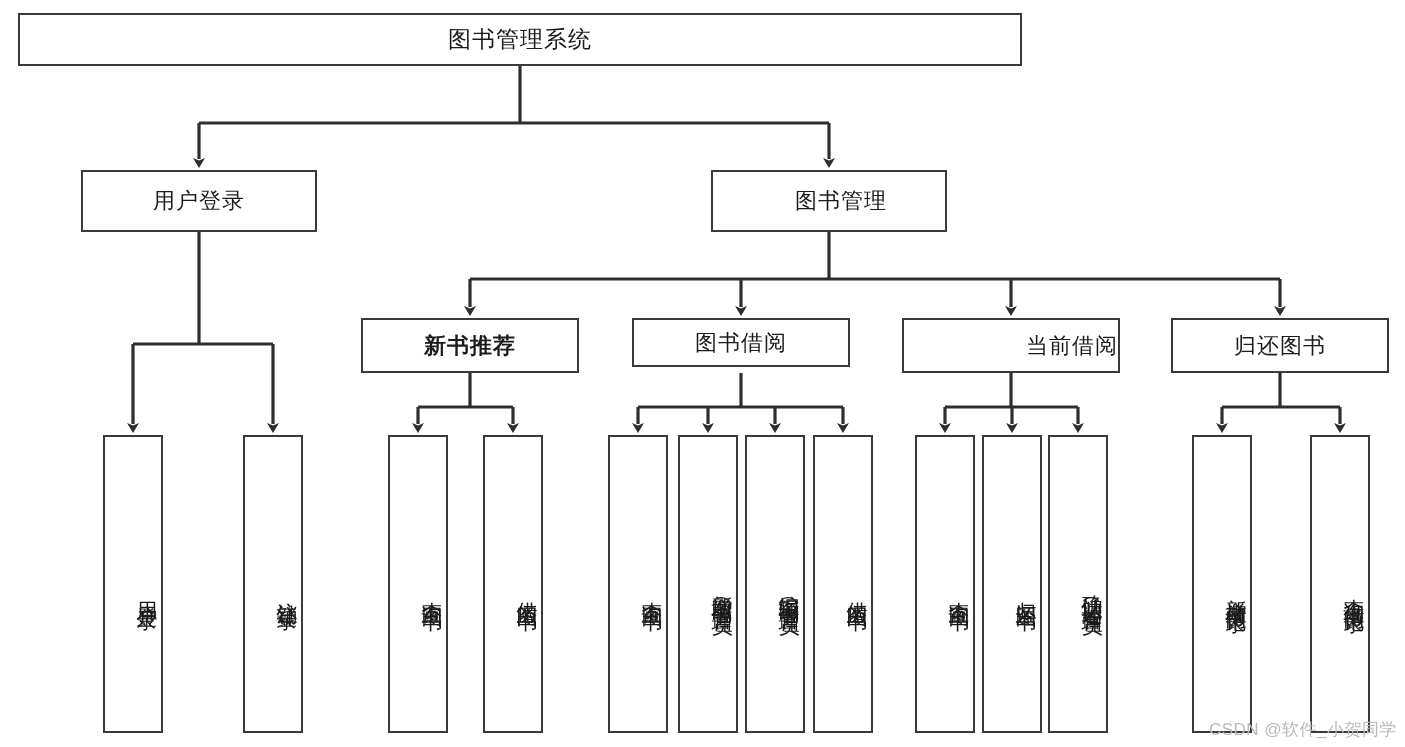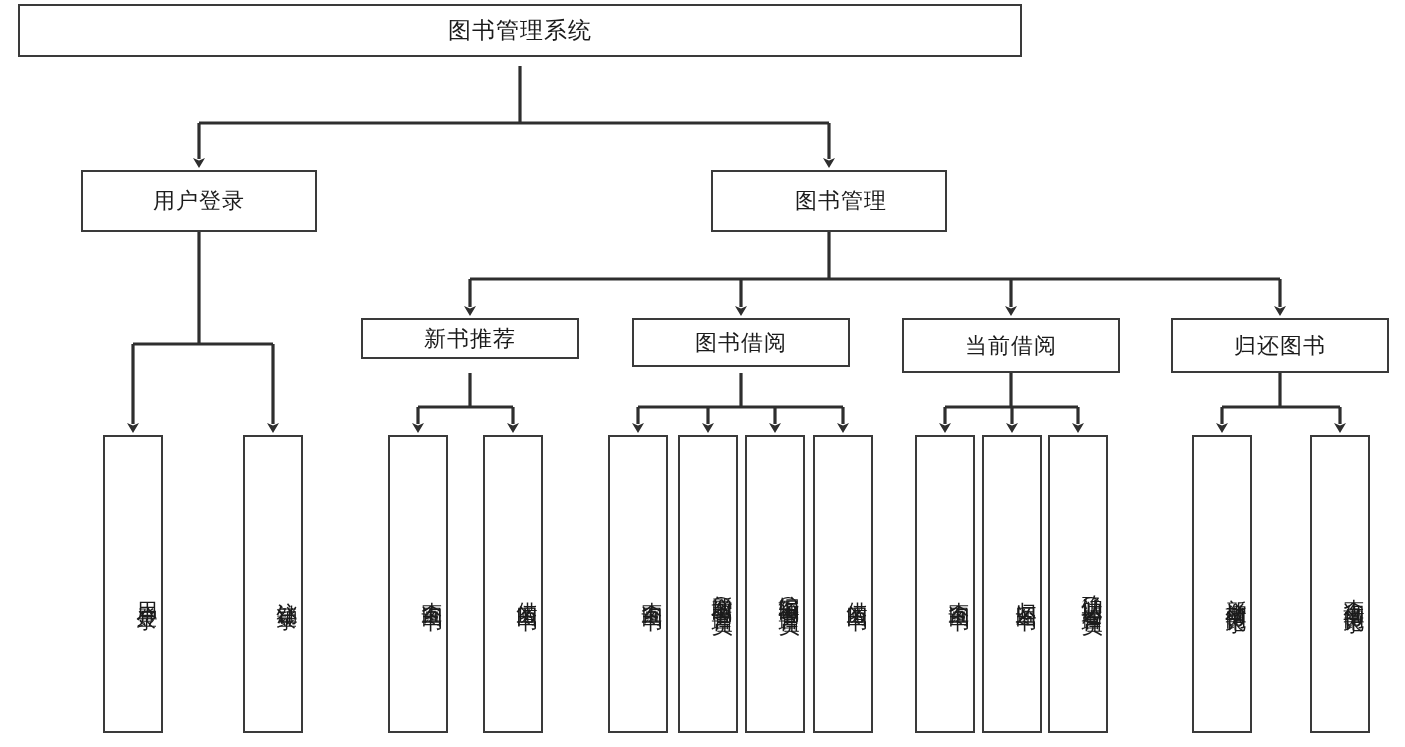--- a/index.html
+++ b/index.html
@@ -81,36 +81,36 @@
         <path d="M1012,407 L1012,424" marker-end="url(#arrow)"></path>
         <path d="M1078,407 L1078,424" marker-end="url(#arrow)"></path>
         <path d="M1280,373 L1280,407"></path>
         <path d="M1222,407 L1340,407"></path>
         <path d="M1222,407 L1222,424" marker-end="url(#arrow)"></path>
         <path d="M1340,407 L1340,424" marker-end="url(#arrow)"></path>
       </g>
   </svg>
 
   <div id="nodes">
-      <div class="node h root" style="left: 18px; top: 4px; width: 1004px; height: 53px;">
+      <div class="node h root" style="left: 18px; top: 13px; width: 1004px; height: 53px;">
         <span>图书管理系统</span>
       </div>
       <div class="node h" style="left: 81px; top: 170px; width: 236px; height: 62px;">
         <span>用户登录</span>
       </div>
       <div class="node h" style="left: 711px; top: 170px; width: 236px; height: 62px; padding-left: 24px;">
         <span>图书管理</span>
       </div>
-      <div class="node h" style="left: 361px; top: 318px; width: 218px; height: 41px;">
+      <div class="node h" style="left: 361px; top: 318px; width: 218px; height: 55px; font-weight: bold;">
         <span>新书推荐</span>
       </div>
       <div class="node h" style="left: 632px; top: 318px; width: 218px; height: 49px;">
         <span>图书借阅</span>
       </div>
-      <div class="node h" style="left: 902px; top: 318px; width: 218px; height: 55px;">
+      <div class="node h" style="left: 902px; top: 318px; width: 218px; height: 55px; justify-content: flex-end;">
         <span>当前借阅</span>
       </div>
       <div class="node h" style="left: 1171px; top: 318px; width: 218px; height: 55px;">
         <span>归还图书</span>
       </div>
       <div class="node v" style="left: 103px; top: 435px; width: 60px; height: 298px;">
         <span>用户登录</span>
       </div>
       <div class="node v" style="left: 243px; top: 435px; width: 60px; height: 298px;">
         <span>注销登录</span>
@@ -143,13 +143,14 @@
         <span>确认归还（管理员）</span>
       </div>
       <div class="node v" style="left: 1192px; top: 435px; width: 60px; height: 298px;">
         <span>新增借阅记录</span>
       </div>
       <div class="node v" style="left: 1310px; top: 435px; width: 60px; height: 298px;">
         <span>查询借阅记录</span>
       </div>
     </div>
 
+  <div class="watermark">CSDN @软件_小贺同学</div>
 </div>
 
 </body></html>

